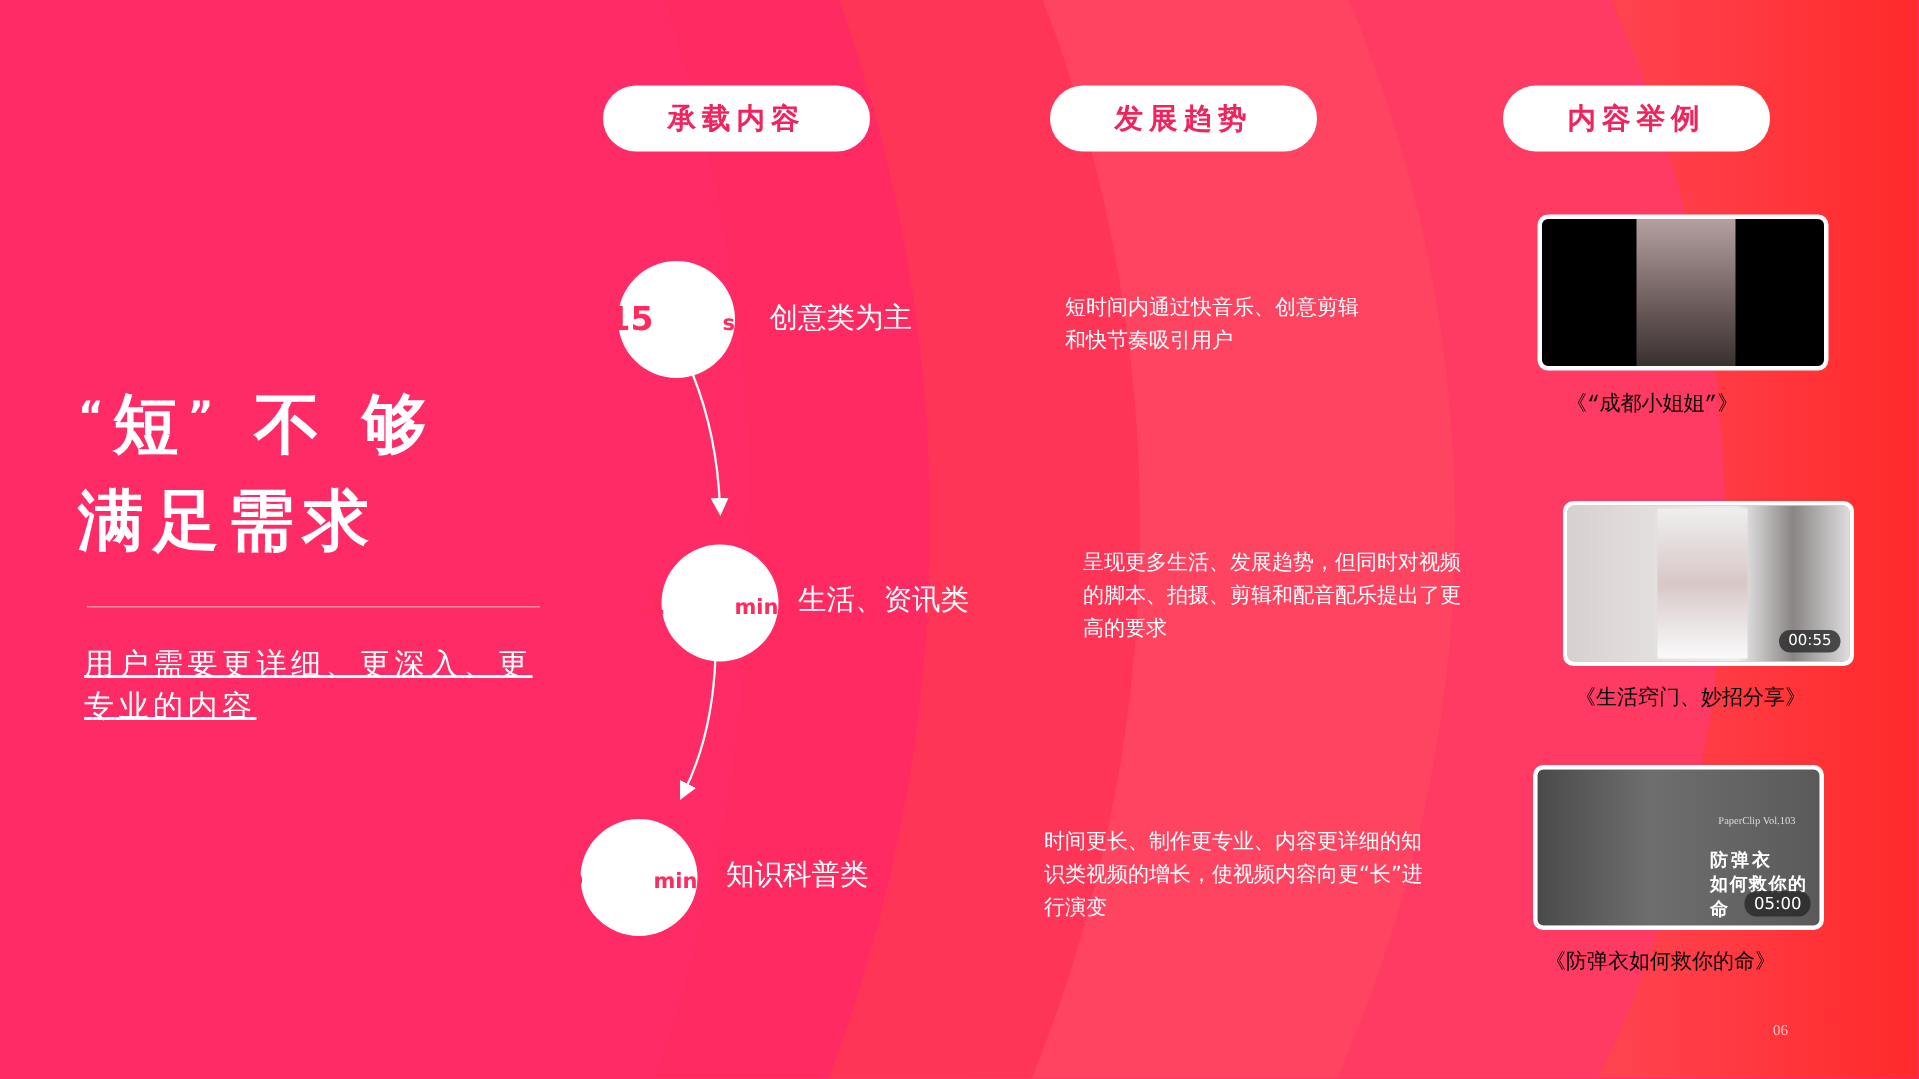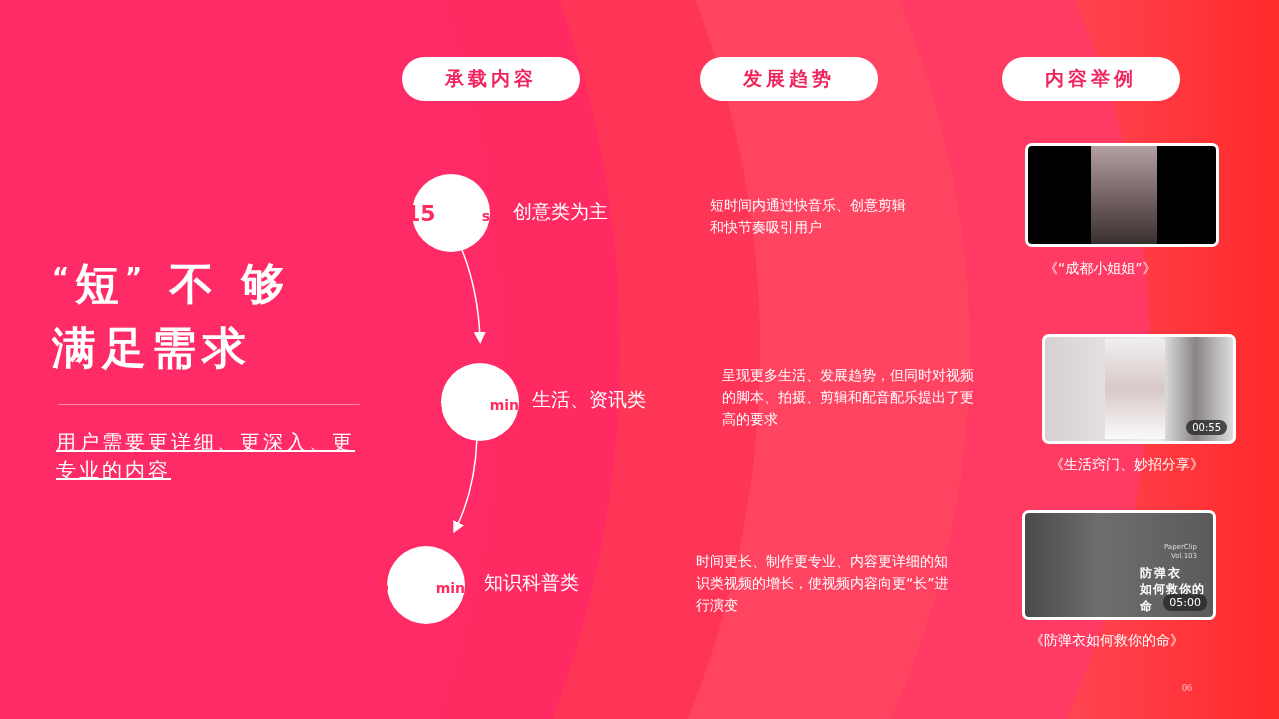--- a/index.html
+++ b/index.html
@@ -22,21 +22,21 @@
   .pill { position:absolute; top:57px; height:44px; border-radius:22px; background:#fff; color:#f0245c; font-weight:bold; font-size:19px; letter-spacing:4px; display:flex; align-items:center; justify-content:center; }
 
   .circle { position:absolute; width:78px; height:78px; border-radius:50%; background:#ffffff; color:#ff2a5e; font-weight:bold; display:flex; align-items:baseline; justify-content:flex-end; align-items:center;gap:46px; }
   .circle .num { font-size:22px; }
   .circle .unit { font-size:14px; margin-top:6px; }
   .cat { position:absolute; color:#fff; font-weight:normal; font-size:19px; }
   .desc { position:absolute; color:#fff; font-size:14px; line-height:22px; }
 
   .thumb { position:absolute; border:3px solid #fff; border-radius:7px; overflow:hidden; }
   .thumb .dur { position:absolute; right:6px; bottom:6px; background:rgba(40,40,40,0.8); color:#fff; font-size:10px; padding:2px 6px; border-radius:8px; }
-  .caption { position:absolute; color:#ffffff; font-size:14px; }
+  .caption { position:absolute; color:#000000; font-size:14px;font-family:Liberation Mono, monospace; }
   .pagenum { position:absolute; left:1182px; top:682px; color:rgba(255,255,255,0.7); font-size:10px; font-family:"Liberation Serif",serif; }
   svg.arrows { position:absolute; left:0; top:0; }
 </style>
 </head>
 <body>
 
 <div class="bg">
   <div class="bg-right"></div>
   <div class="arc arc1"></div>
   <div class="arc arc2"></div>
@@ -93,20 +93,20 @@
 </div>
 <div class="caption" style="left:1044px;top:260px;">《“成都小姐姐”》</div>
 
 <div class="thumb" style="left:1042px;top:334px;width:188px;height:104px;background:linear-gradient(90deg,#d8d0d0,#e8e4e4 40%,#eee 60%,#8a8585 80%,#ddd);">
   <div style="position:absolute;left:60px;top:2px;width:60px;height:100px;background:linear-gradient(180deg,#f0eeee,#d8c8c8 50%,#fafafa);"></div>
   <span class="dur">00:55</span>
 </div>
 <div class="caption" style="left:1050px;top:456px;">《生活窍门、妙招分享》</div>
 
 <div class="thumb" style="left:1022px;top:510px;width:188px;height:104px;background:linear-gradient(90deg,#4a4a4a,#6e6e6e 40%,#5a5a5a);">
-  <div style="position:absolute;left:112px;top:30px;font-size:7px;color:#ddd;line-height:9px;width:60px;text-align:right;">PaperClip Vol.103</div>
+  <div style="position:absolute;left:112px;top:30px;font-size:7px;color:#ddd;line-height:9px;width:60px;text-align:right;font-family:Liberation Serif, serif;">PaperClip Vol.103</div>
   <div style="position:absolute;left:115px;top:52px;font-size:12px;color:#fff;font-weight:bold;letter-spacing:2px;">防弹衣</div>
   <div style="position:absolute;left:115px;top:68px;font-size:12px;color:#fff;font-weight:bold;letter-spacing:1px;">如何救你的命</div>
   <span class="dur" style="font-size:11px;">05:00</span>
 </div>
 <div class="caption" style="left:1030px;top:632px;">《防弹衣如何救你的命》</div>
 
 <div class="pagenum">06</div>
 
 </body></html>

